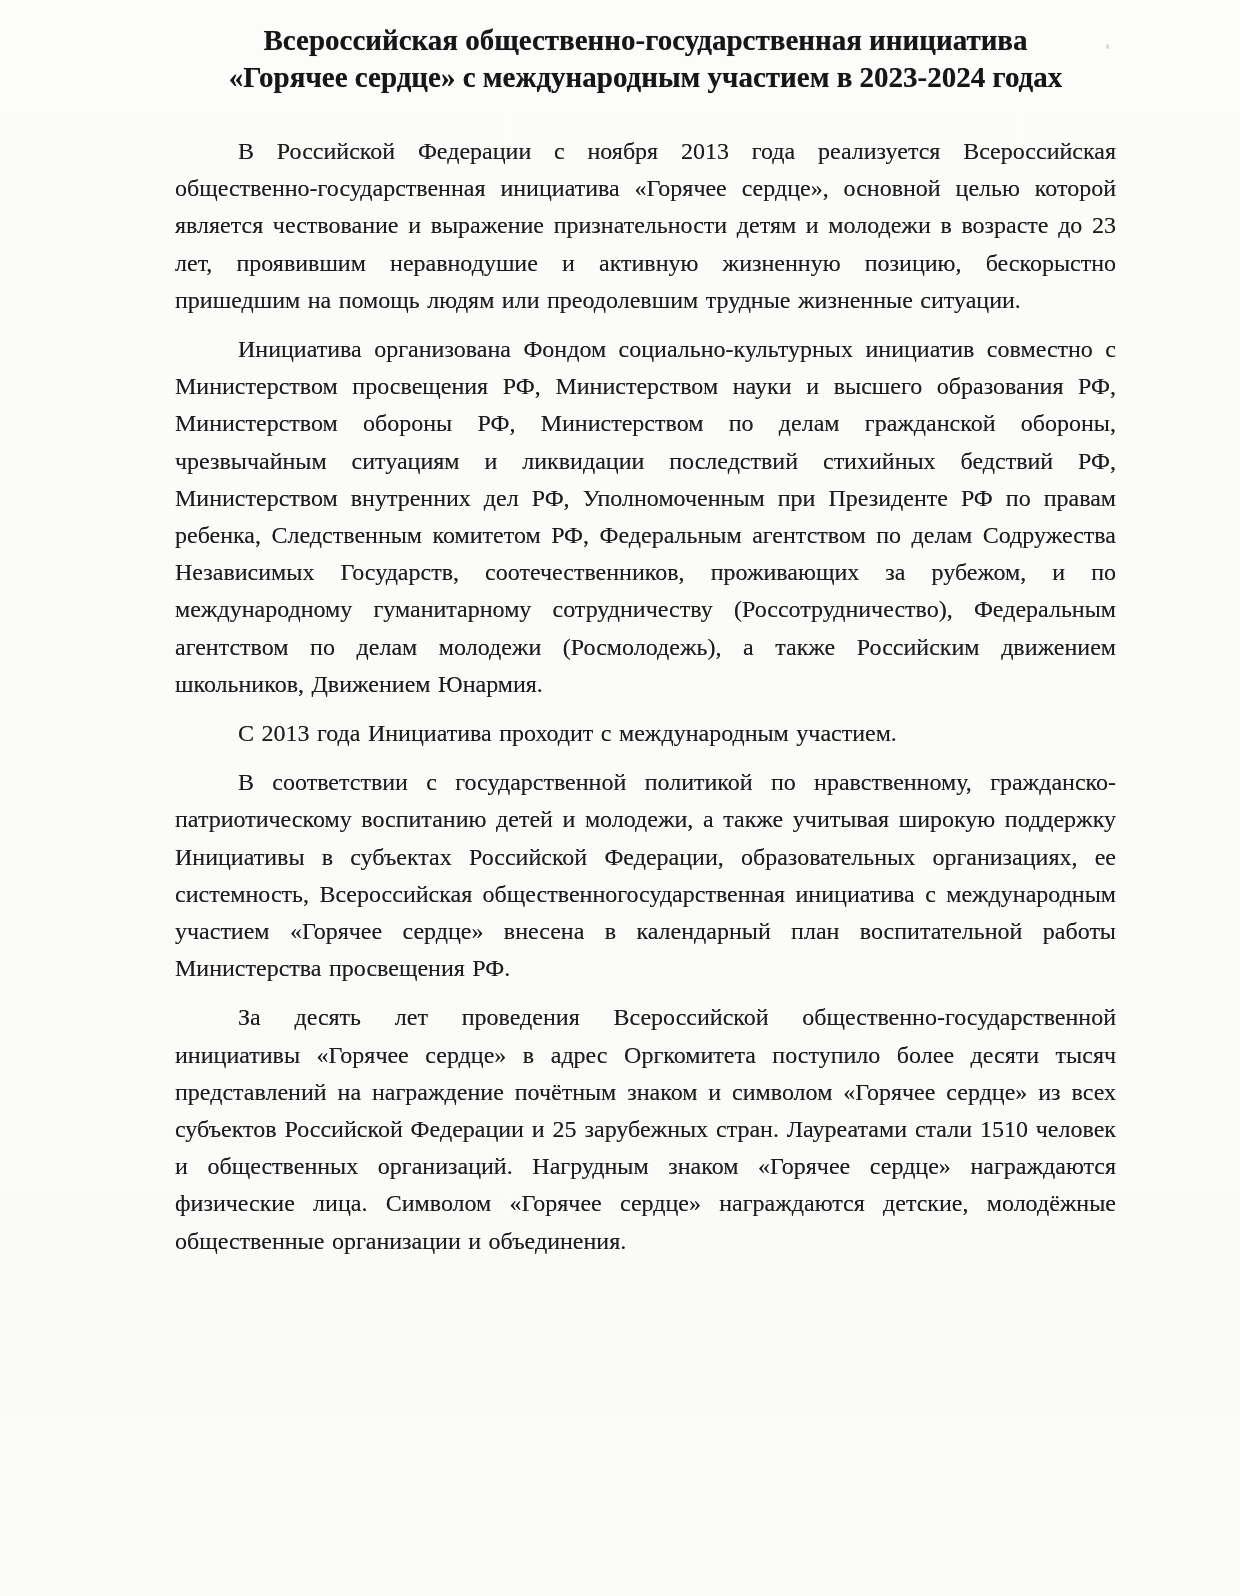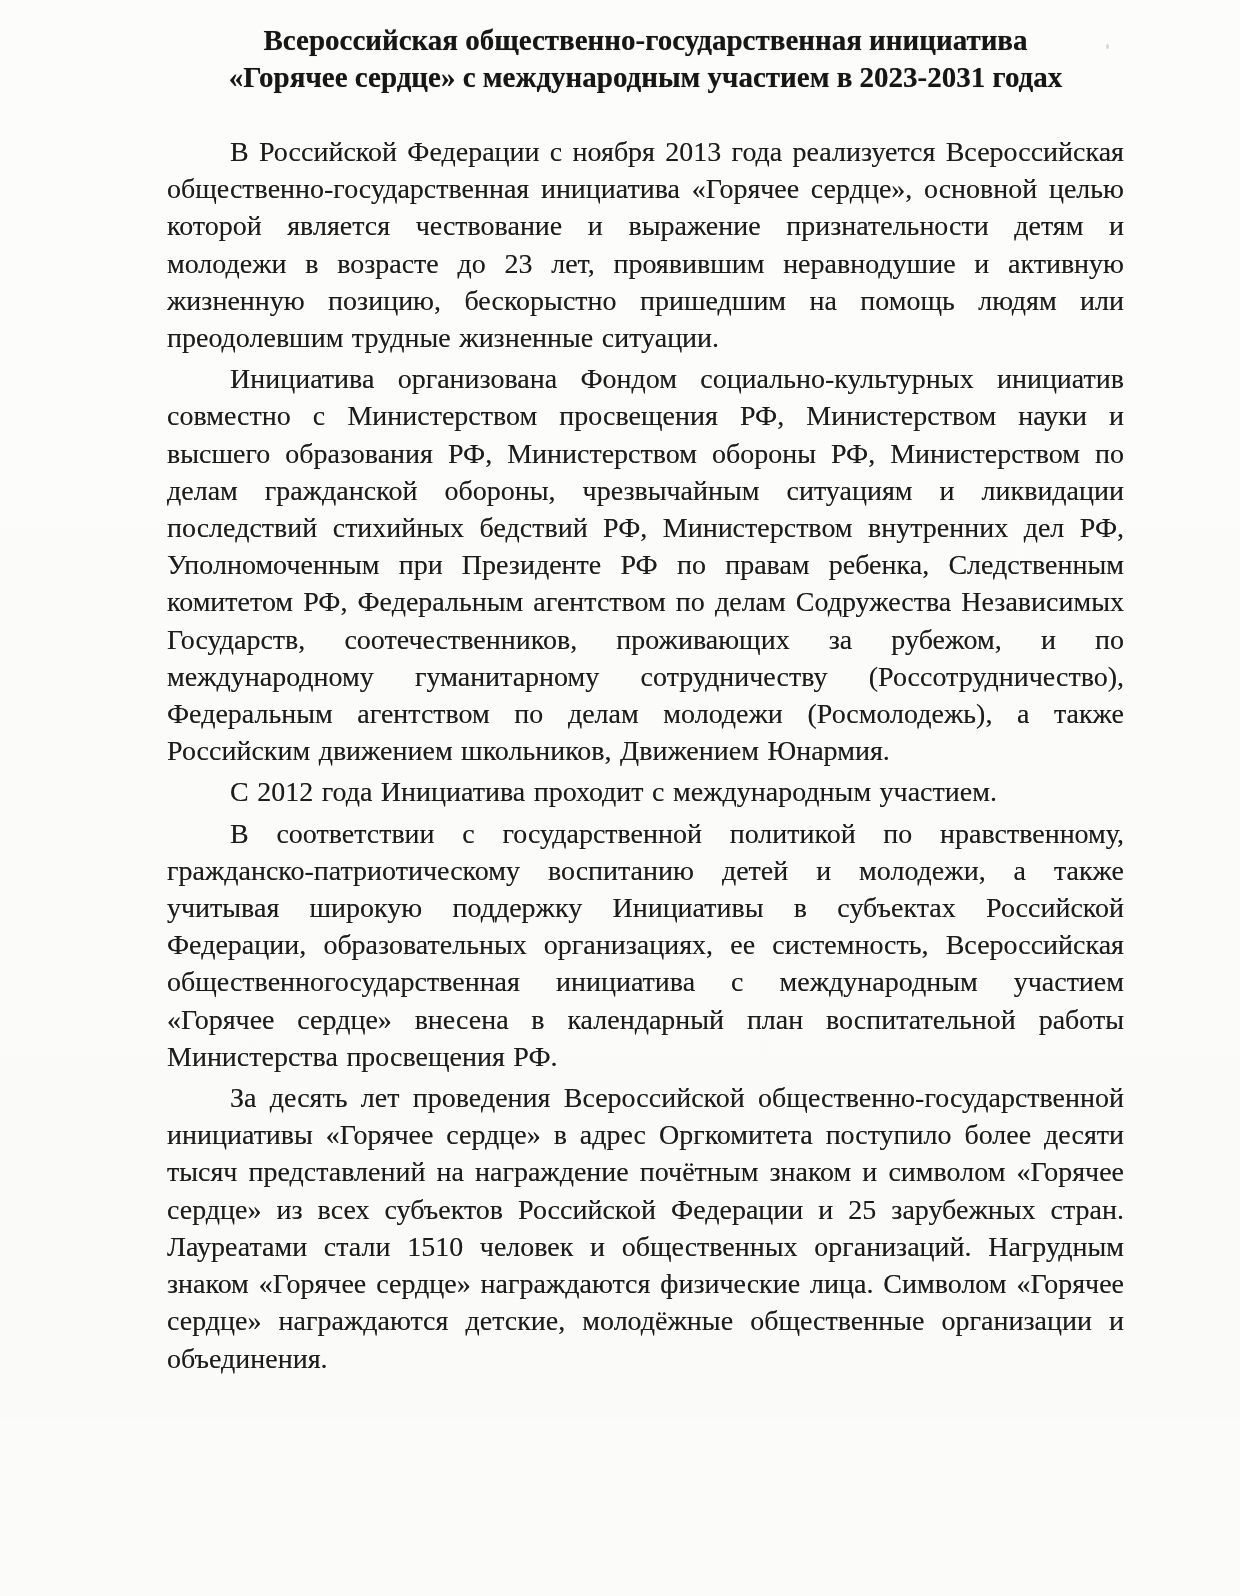--- a/index.html
+++ b/index.html
@@ -31,22 +31,22 @@
     color: #161616;
     text-shadow: 0 0 0.7px rgba(20,20,20,0.55);
   }
   .doc-title .title-line {
     display: block;
   }
   .doc-body {
     margin-top: 37px;
   }
   .doc-body p {
-    margin: 4px;
-    font-size: 28px;
+    margin: 12px;
+    font-size: 24px;
     line-height: 37.2px;
     text-align: justify;
     text-indent: 63px;
     color: #1c1c1c;
     text-shadow: 0 0 0.6px rgba(25,25,25,0.5);
     word-spacing: 1.5px;
   }
   .page-number {
     position: absolute;
     left: 163px;
@@ -68,26 +68,26 @@
   .speck-2 { left: 628px;  top: 1501px; width: 4px; height: 2px; }
   .speck-3 { left: 70px;   top: 1556px; width: 4px; height: 3px; opacity: 0.35; }
 </style>
 </head>
 <body>
 
 <div class="page">
   <div class="content">
     <h1 class="doc-title">
       <span class="title-line">Всероссийская общественно-государственная инициатива</span>
-      <span class="title-line">«Горячее сердце» с международным участием в 2023-2031 годах</span>
+      <span class="title-line">«Горячее сердце» с международным участием в 2023-2024 годах</span>
     </h1>
     <div class="doc-body">
       <p>В Российской Федерации с ноября 2013 года реализуется Всероссийская общественно-государственная инициатива «Горячее сердце», основной целью которой является чествование и выражение признательности детям и молодежи в возрасте до 23 лет, проявившим неравнодушие и активную жизненную позицию, бескорыстно пришедшим на помощь людям или преодолевшим трудные жизненные ситуации.</p>
       <p>Инициатива организована Фондом социально-культурных инициатив совместно с Министерством просвещения РФ, Министерством науки и высшего образования РФ, Министерством обороны РФ, Министерством по делам гражданской обороны, чрезвычайным ситуациям и ликвидации последствий стихийных бедствий РФ, Министерством внутренних дел РФ, Уполномоченным при Президенте РФ по правам ребенка, Следственным комитетом РФ, Федеральным агентством по делам Содружества Независимых Государств, соотечественников, проживающих за рубежом, и по международному гуманитарному сотрудничеству (Россотрудничество), Федеральным агентством по делам молодежи (Росмолодежь), а также Российским движением школьников, Движением Юнармия.</p>
-      <p>С 2012 года Инициатива проходит с международным участием.</p>
+      <p>С 2013 года Инициатива проходит с международным участием.</p>
       <p>В соответствии с государственной политикой по нравственному, гражданско-патриотическому воспитанию детей и молодежи, а также учитывая широкую поддержку Инициативы в субъектах Российской Федерации, образовательных организациях, ее системность, Всероссийская общественногосударственная инициатива с международным участием «Горячее сердце» внесена в календарный план воспитательной работы Министерства просвещения РФ.</p>
       <p>За десять лет проведения Всероссийской общественно-государственной инициативы «Горячее сердце» в адрес Оргкомитета поступило более десяти тысяч представлений на награждение почётным знаком и символом «Горячее сердце» из всех субъектов Российской Федерации и 25 зарубежных стран. Лауреатами стали 1510 человек и общественных организаций. Нагрудным знаком «Горячее сердце» награждаются физические лица. Символом «Горячее сердце» награждаются детские, молодёжные общественные организации и объединения.</p>
     </div>
   </div>
 
   <div class="page-number">1</div>
 
   <div class="speck speck-1"></div>
   <div class="speck speck-2"></div>
   <div class="speck speck-3"></div>

